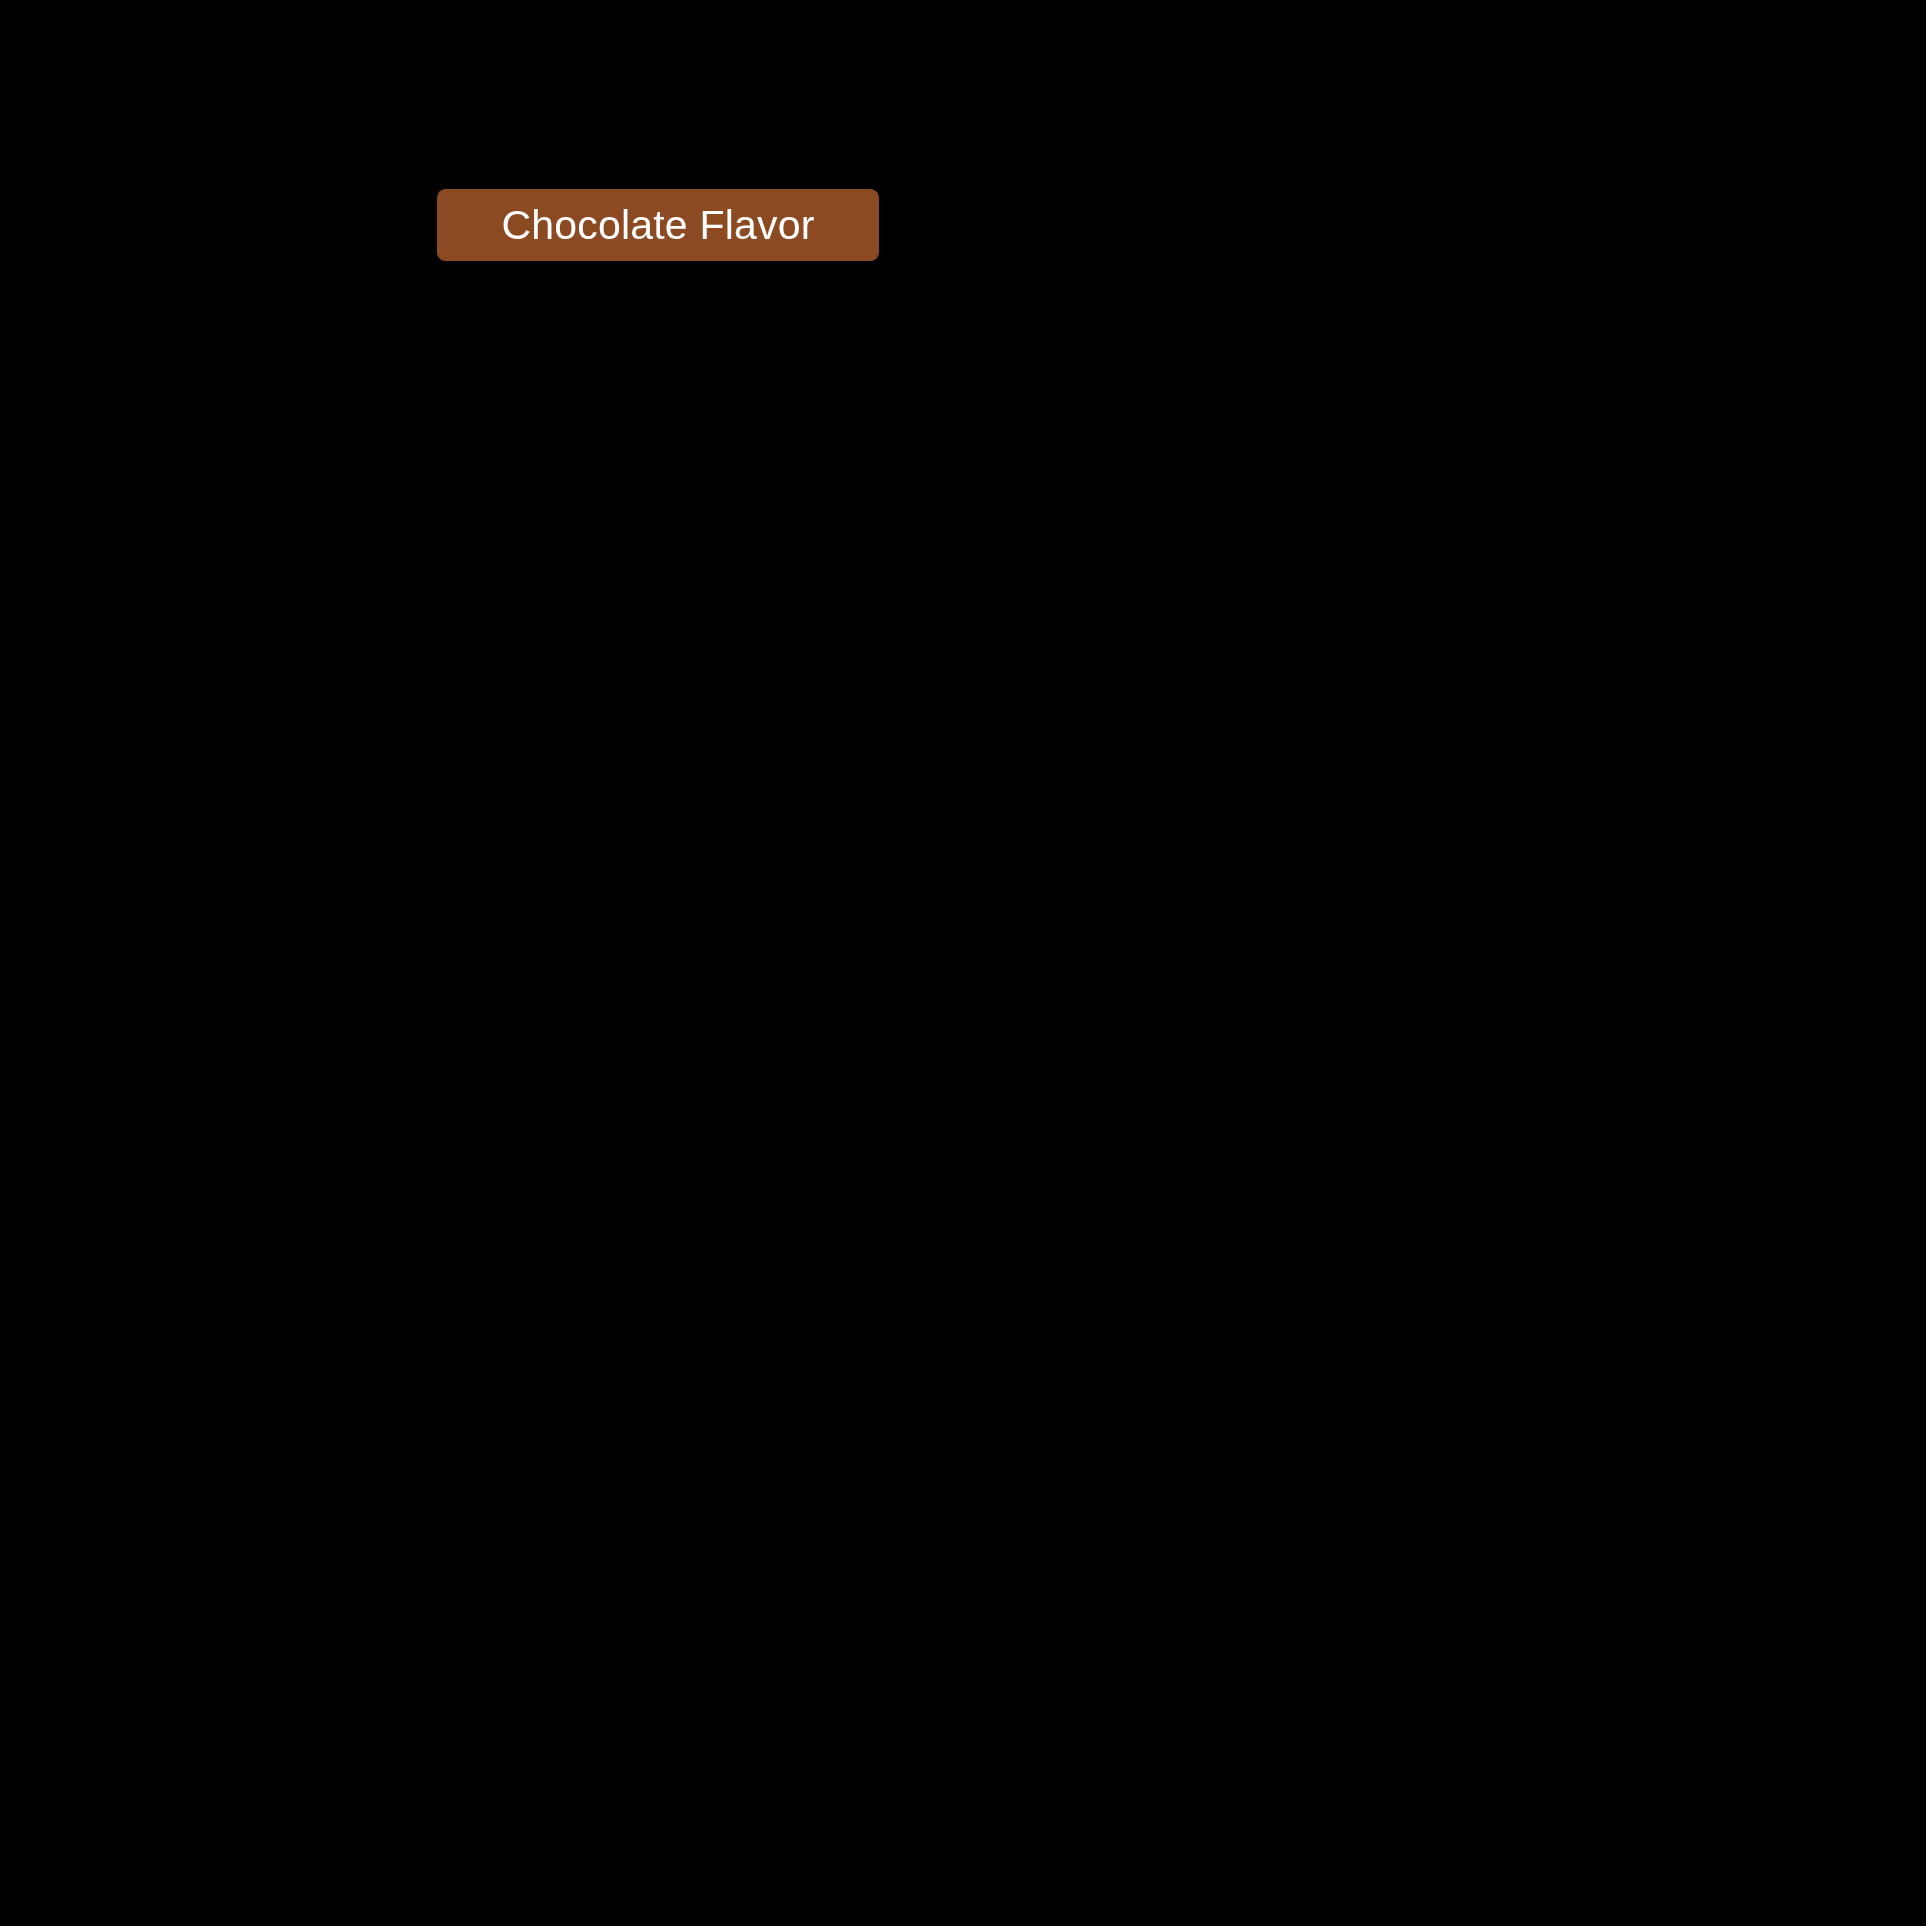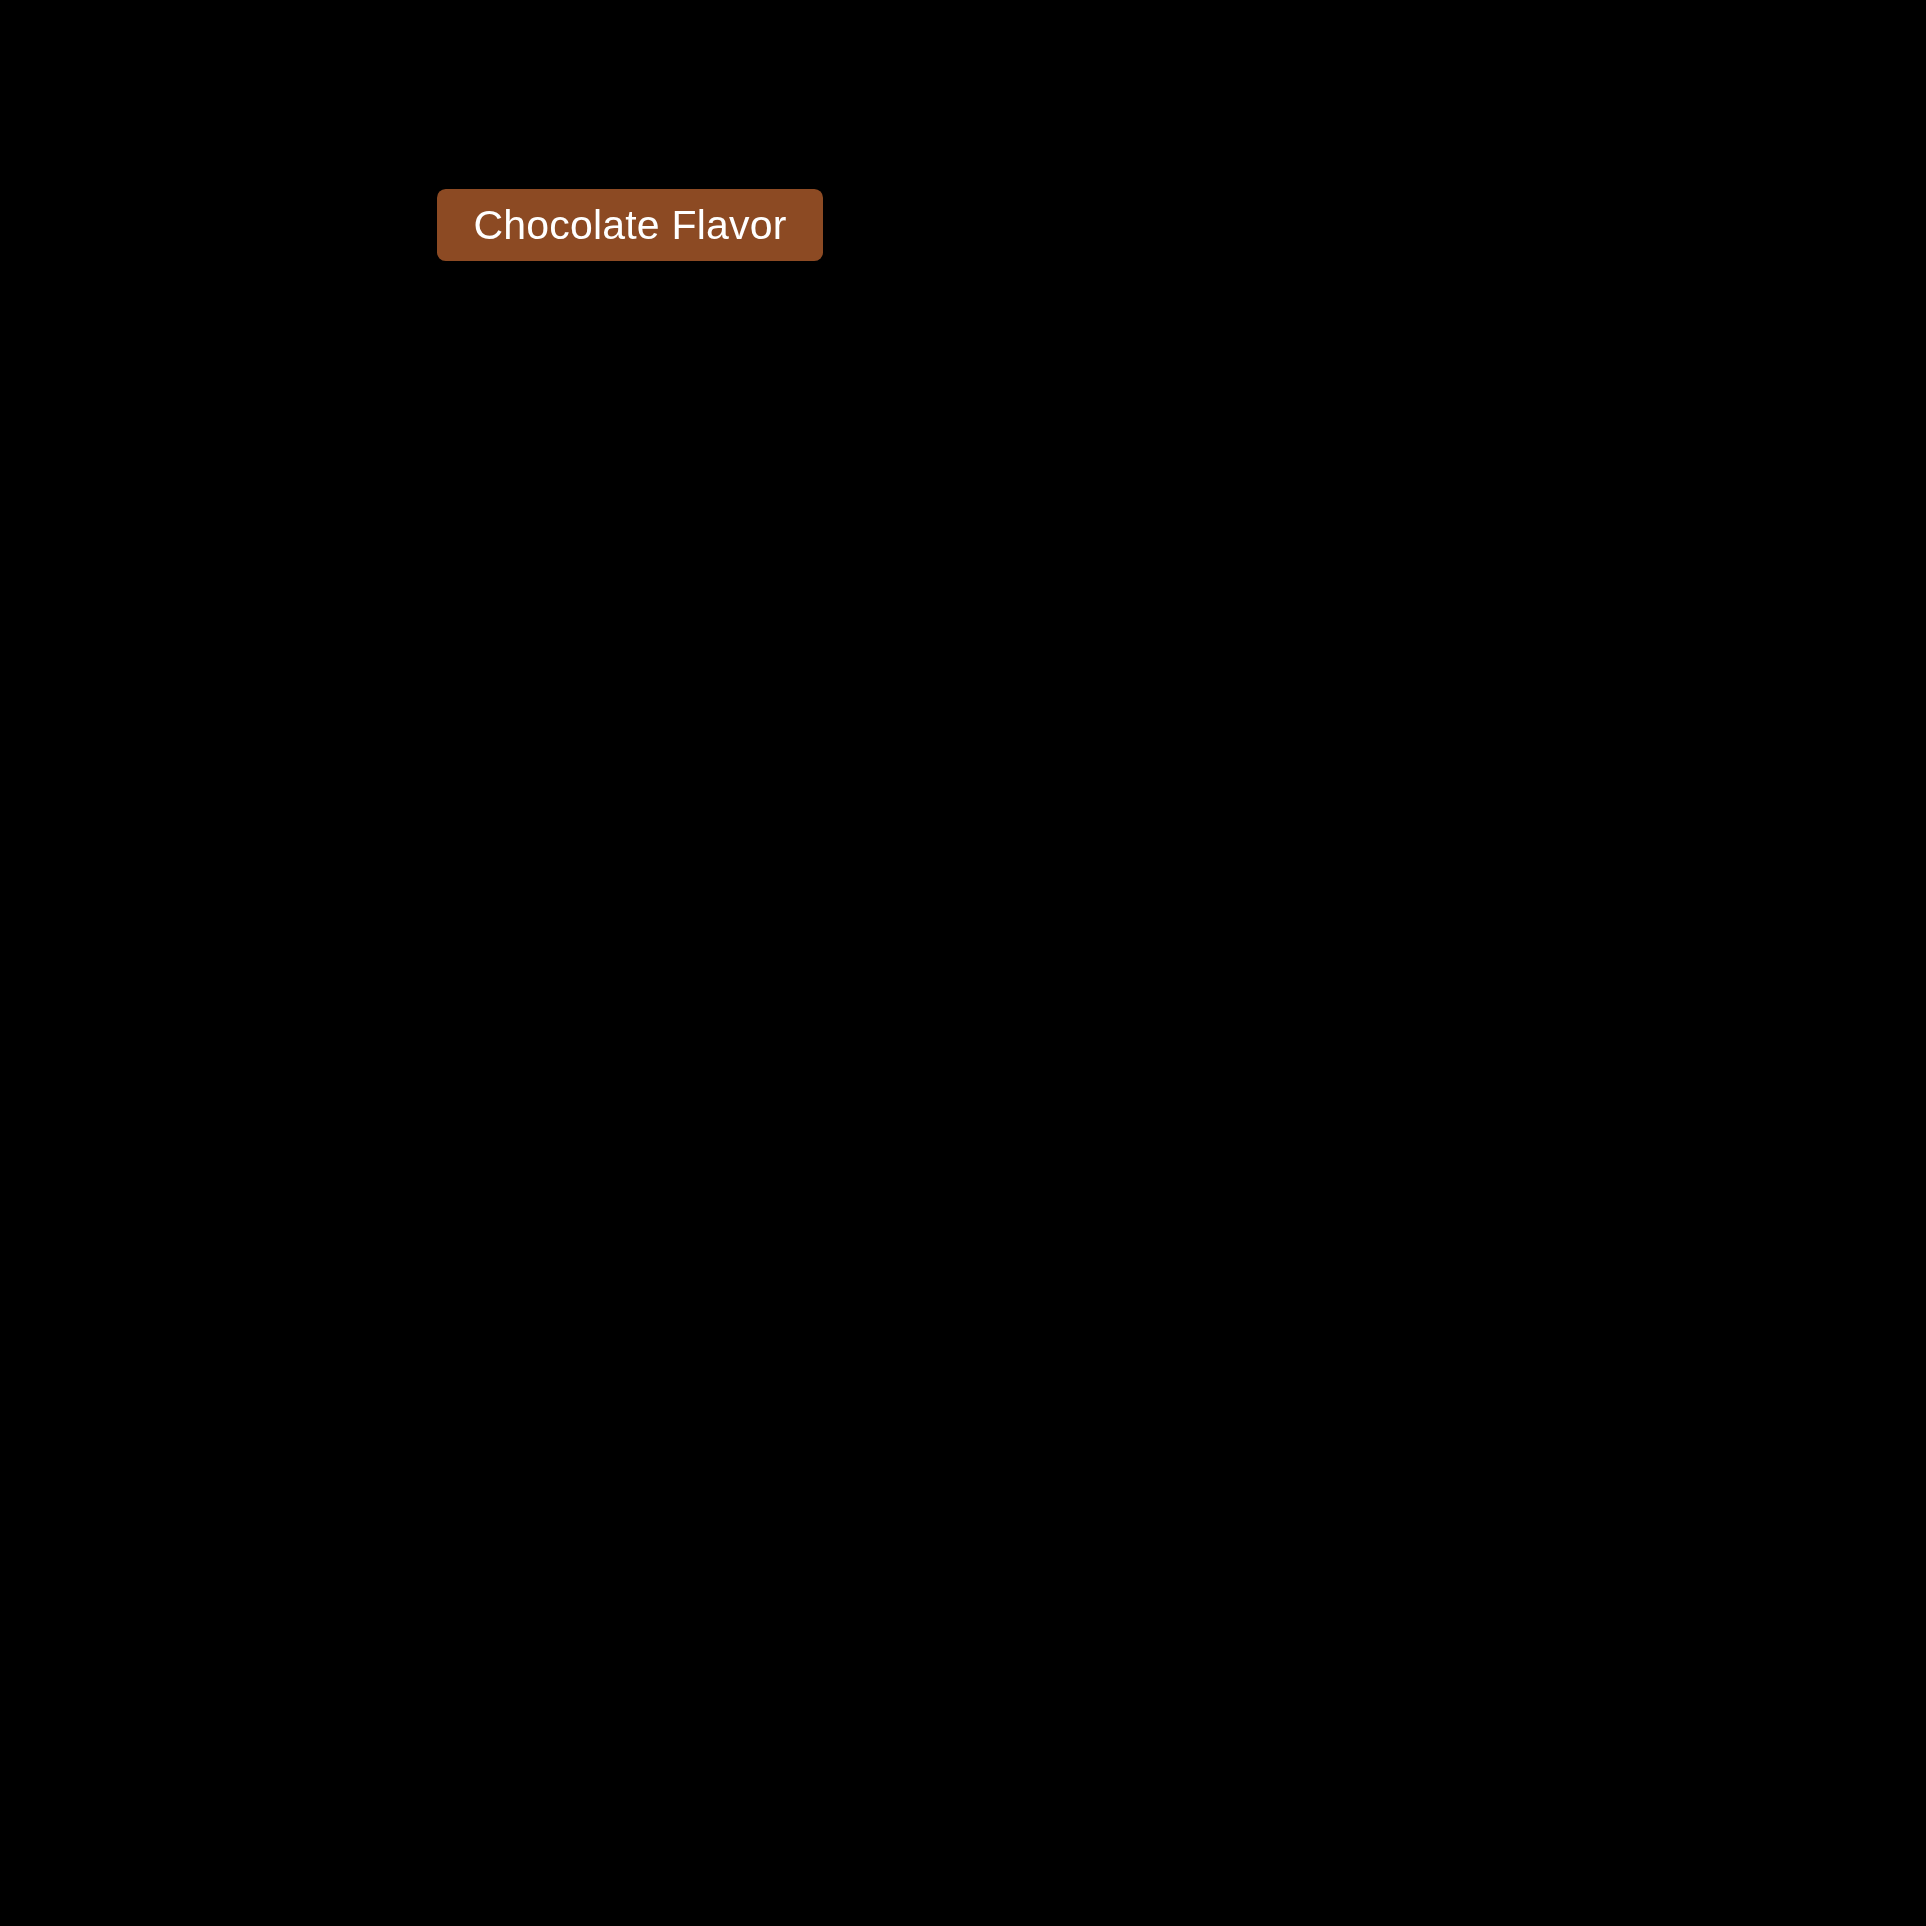--- a/index.html
+++ b/index.html
@@ -16,21 +16,21 @@
   }
   #screen {
     position: absolute;
     inset: 0;
     background: #000000;
   }
   .flavor-badge {
     position: absolute;
     left: 437px;
     top: 189px;
-    width: 386px;
+    width: 442px;
     height: 72px;
     background: #8c4a23;
     border-radius: 8.7px;
     display: flex;
     align-items: center;
     justify-content: center;
     box-sizing: border-box;
     color: #ffffff;
     font-family: "Liberation Sans", sans-serif;
     font-size: 41px;

